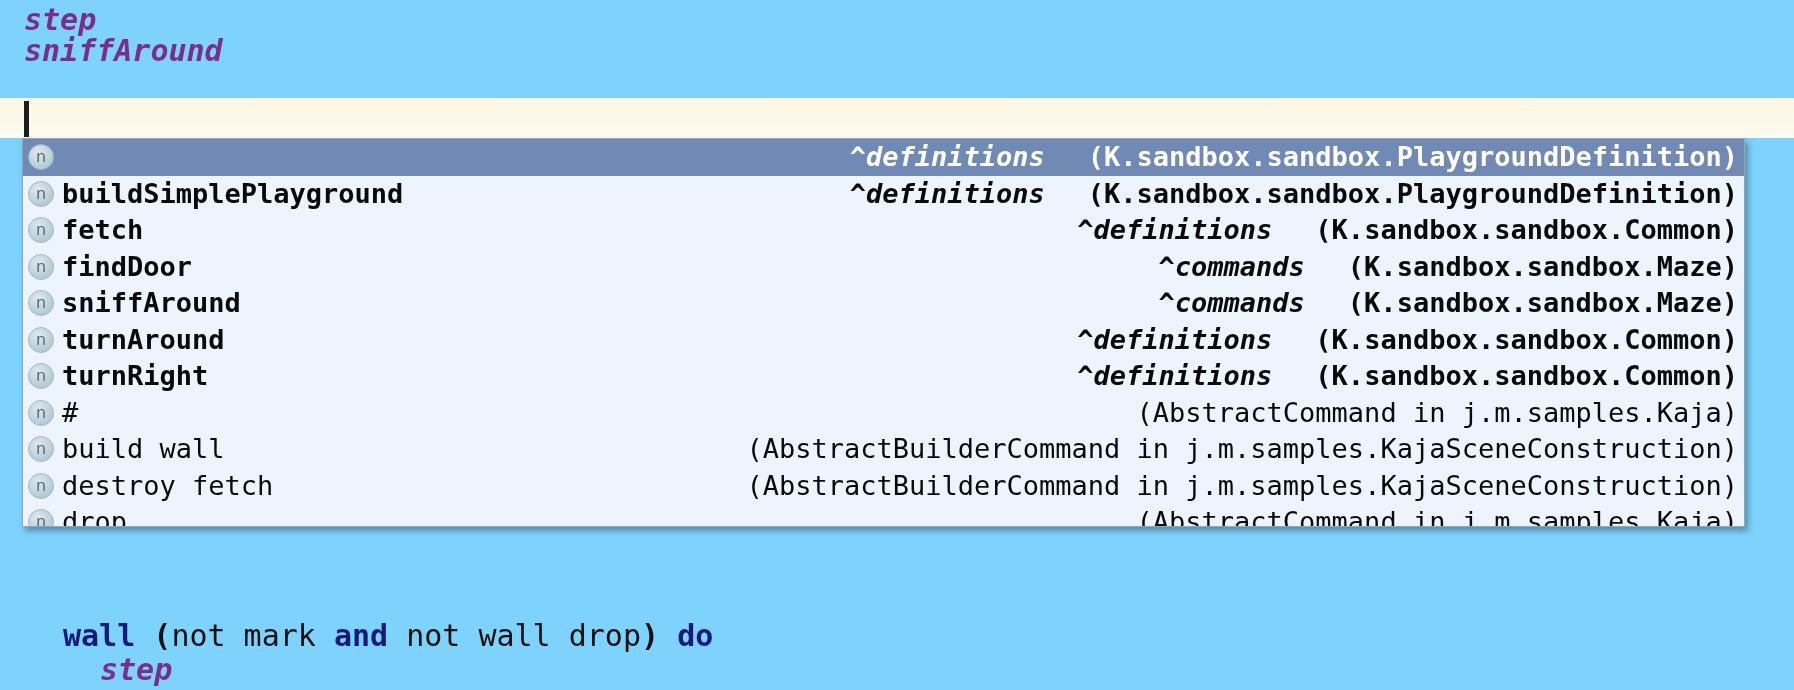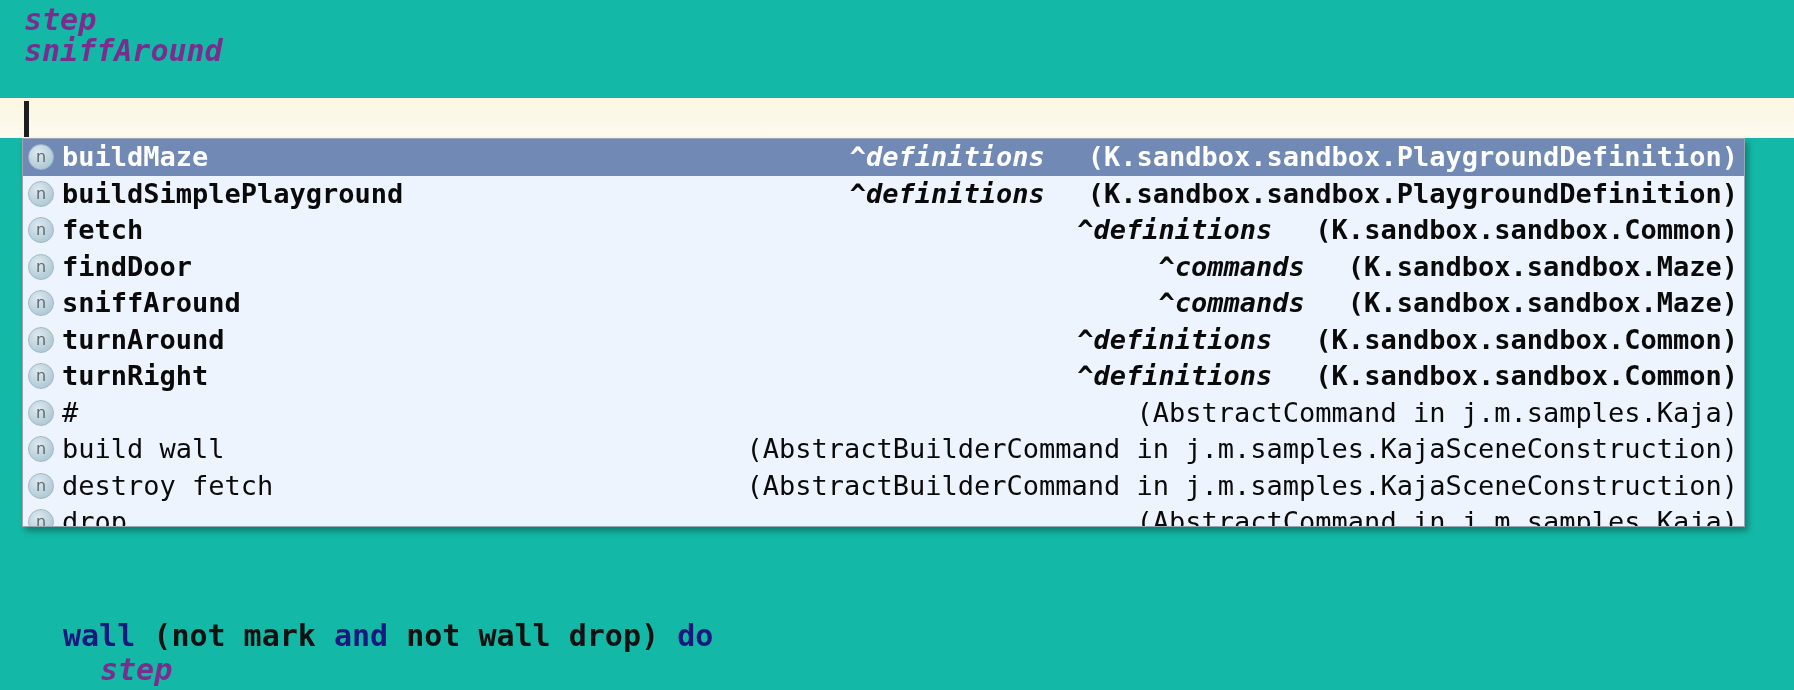--- a/index.html
+++ b/index.html
@@ -13,34 +13,34 @@
     height: 690px;
     position: relative;
     overflow: hidden;
     font-family: "DejaVu Sans Mono", "Liberation Mono", monospace;
   }
 
   
   #editor {
     position: absolute;
     inset: 0;
-    background: #14b8a6;
+    background: #7dd3fc;
   }
 
   .code-line {
     position: absolute;
     left: 0;
     white-space: pre;
     font-family: "DejaVu Sans Mono", "Liberation Mono", monospace;
     font-size: 30px;
     letter-spacing: 0px;
   }
 
   .tok-kw      { color: #18197f; font-weight: bold; }
-  .tok-plain   { color: #111111; font-weight: bold; }
+  .tok-plain   { color: #111111; font-weight: normal; }
   .tok-user    { color: #7b2d8e; font-weight: bold; font-style: italic; }
   .tok-punct   { color: #111111; font-weight: bold; }
 
   
   #line-step      { top: 2px;  left: 24px; }
   #line-sniff     { top: 33px; left: 24px; }
 
   
   #caret-row {
     position: absolute;
@@ -150,21 +150,21 @@
   <div class="code-line" id="line-sniff"><span class="tok-user">sniffAround</span></div>
 
   <div id="caret-row"></div>
   <div id="caret"></div>
 
   <div class="code-line" id="line-while"><span class="tok-kw">wall</span><span class="tok-punct"> (</span><span class="tok-plain">not mark</span><span class="tok-plain"> </span><span class="tok-kw">and</span><span class="tok-plain"> </span><span class="tok-plain">not wall drop</span><span class="tok-punct">) </span><span class="tok-kw">do</span></div>
   <div class="code-line" id="line-step2"><span class="tok-user">step</span></div>
 
   <div id="completion-popup">
     <div id="completion-list">
-        <div class="cmp-row selected"><span class="cmp-icon">n</span><span class="cmp-name bold">buildMaze</span><span class="cmp-spacer"></span><span class="cmp-meta bold">^definitions</span><span class="cmp-owner bold">(K.sandbox.sandbox.PlaygroundDefinition)</span></div>
+        <div class="cmp-row selected"><span class="cmp-icon">n</span><span class="cmp-spacer"></span><span class="cmp-meta bold">^definitions</span><span class="cmp-owner bold">(K.sandbox.sandbox.PlaygroundDefinition)</span></div>
         <div class="cmp-row"><span class="cmp-icon">n</span><span class="cmp-name bold">buildSimplePlayground</span><span class="cmp-spacer"></span><span class="cmp-meta bold">^definitions</span><span class="cmp-owner bold">(K.sandbox.sandbox.PlaygroundDefinition)</span></div>
         <div class="cmp-row"><span class="cmp-icon">n</span><span class="cmp-name bold">fetch</span><span class="cmp-spacer"></span><span class="cmp-meta bold">^definitions</span><span class="cmp-owner bold">(K.sandbox.sandbox.Common)</span></div>
         <div class="cmp-row"><span class="cmp-icon">n</span><span class="cmp-name bold">findDoor</span><span class="cmp-spacer"></span><span class="cmp-meta bold">^commands</span><span class="cmp-owner bold">(K.sandbox.sandbox.Maze)</span></div>
         <div class="cmp-row"><span class="cmp-icon">n</span><span class="cmp-name bold">sniffAround</span><span class="cmp-spacer"></span><span class="cmp-meta bold">^commands</span><span class="cmp-owner bold">(K.sandbox.sandbox.Maze)</span></div>
         <div class="cmp-row"><span class="cmp-icon">n</span><span class="cmp-name bold">turnAround</span><span class="cmp-spacer"></span><span class="cmp-meta bold">^definitions</span><span class="cmp-owner bold">(K.sandbox.sandbox.Common)</span></div>
         <div class="cmp-row"><span class="cmp-icon">n</span><span class="cmp-name bold">turnRight</span><span class="cmp-spacer"></span><span class="cmp-meta bold">^definitions</span><span class="cmp-owner bold">(K.sandbox.sandbox.Common)</span></div>
         <div class="cmp-row"><span class="cmp-icon">n</span><span class="cmp-name">#</span><span class="cmp-spacer"></span><span class="cmp-owner">(AbstractCommand in j.m.samples.Kaja)</span></div>
         <div class="cmp-row"><span class="cmp-icon">n</span><span class="cmp-name">build wall</span><span class="cmp-spacer"></span><span class="cmp-owner">(AbstractBuilderCommand in j.m.samples.KajaSceneConstruction)</span></div>
         <div class="cmp-row"><span class="cmp-icon">n</span><span class="cmp-name">destroy fetch</span><span class="cmp-spacer"></span><span class="cmp-owner">(AbstractBuilderCommand in j.m.samples.KajaSceneConstruction)</span></div>
         <div class="cmp-row"><span class="cmp-icon">n</span><span class="cmp-name">drop</span><span class="cmp-spacer"></span><span class="cmp-owner">(AbstractCommand in j.m.samples.Kaja)</span></div>

